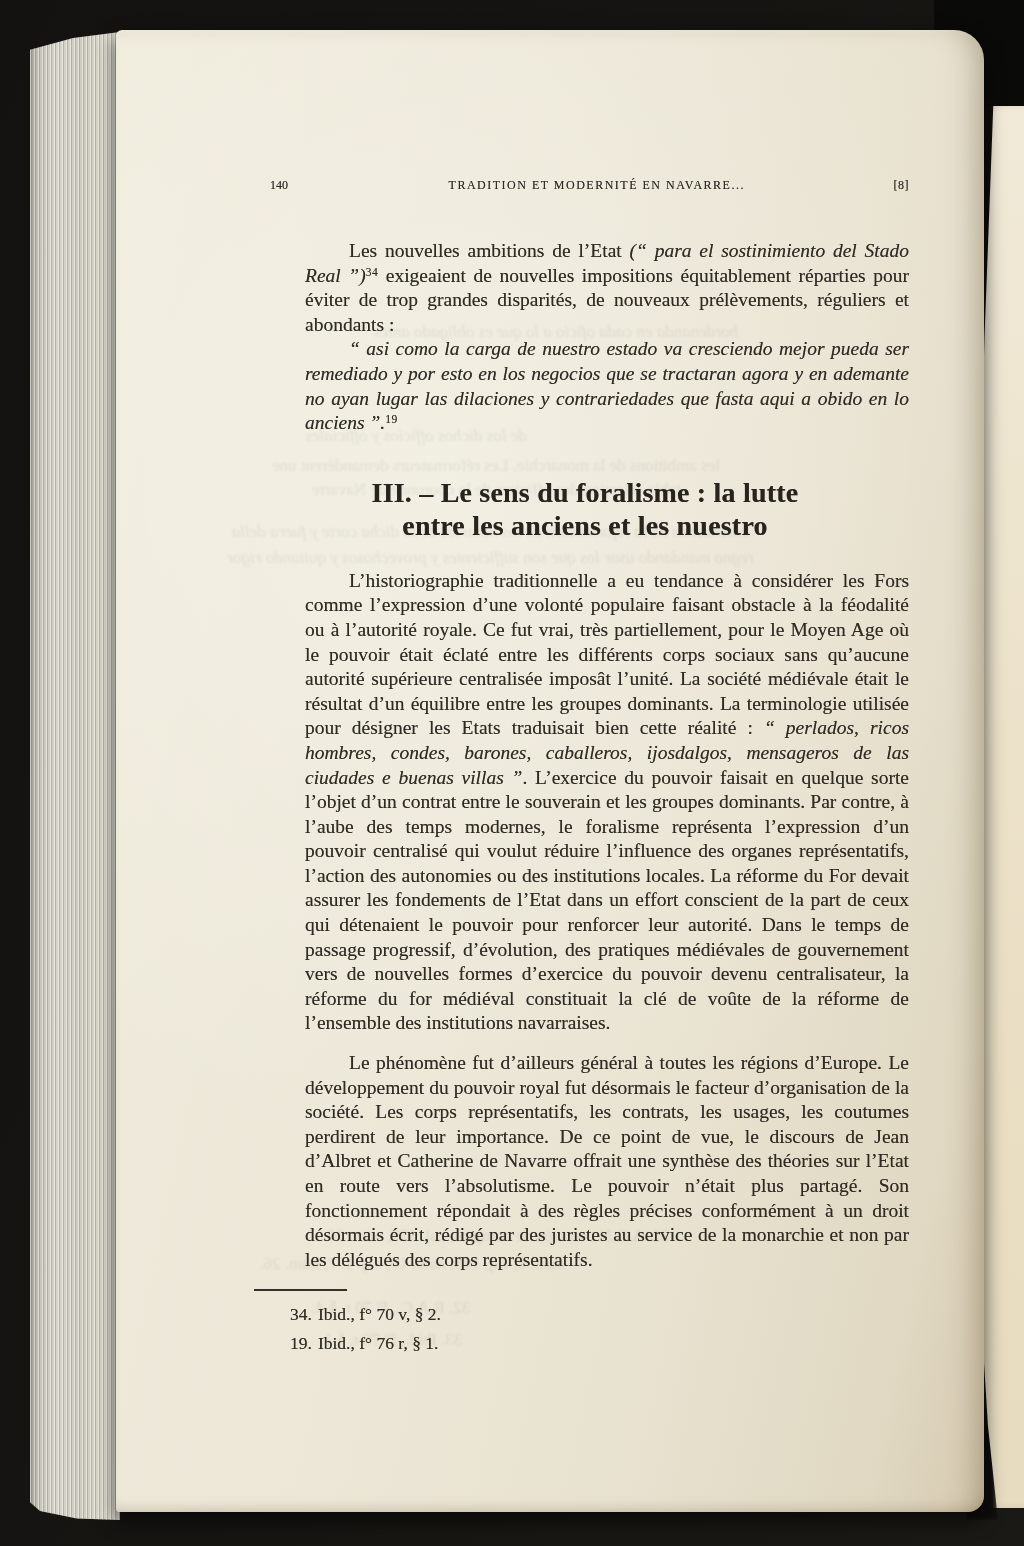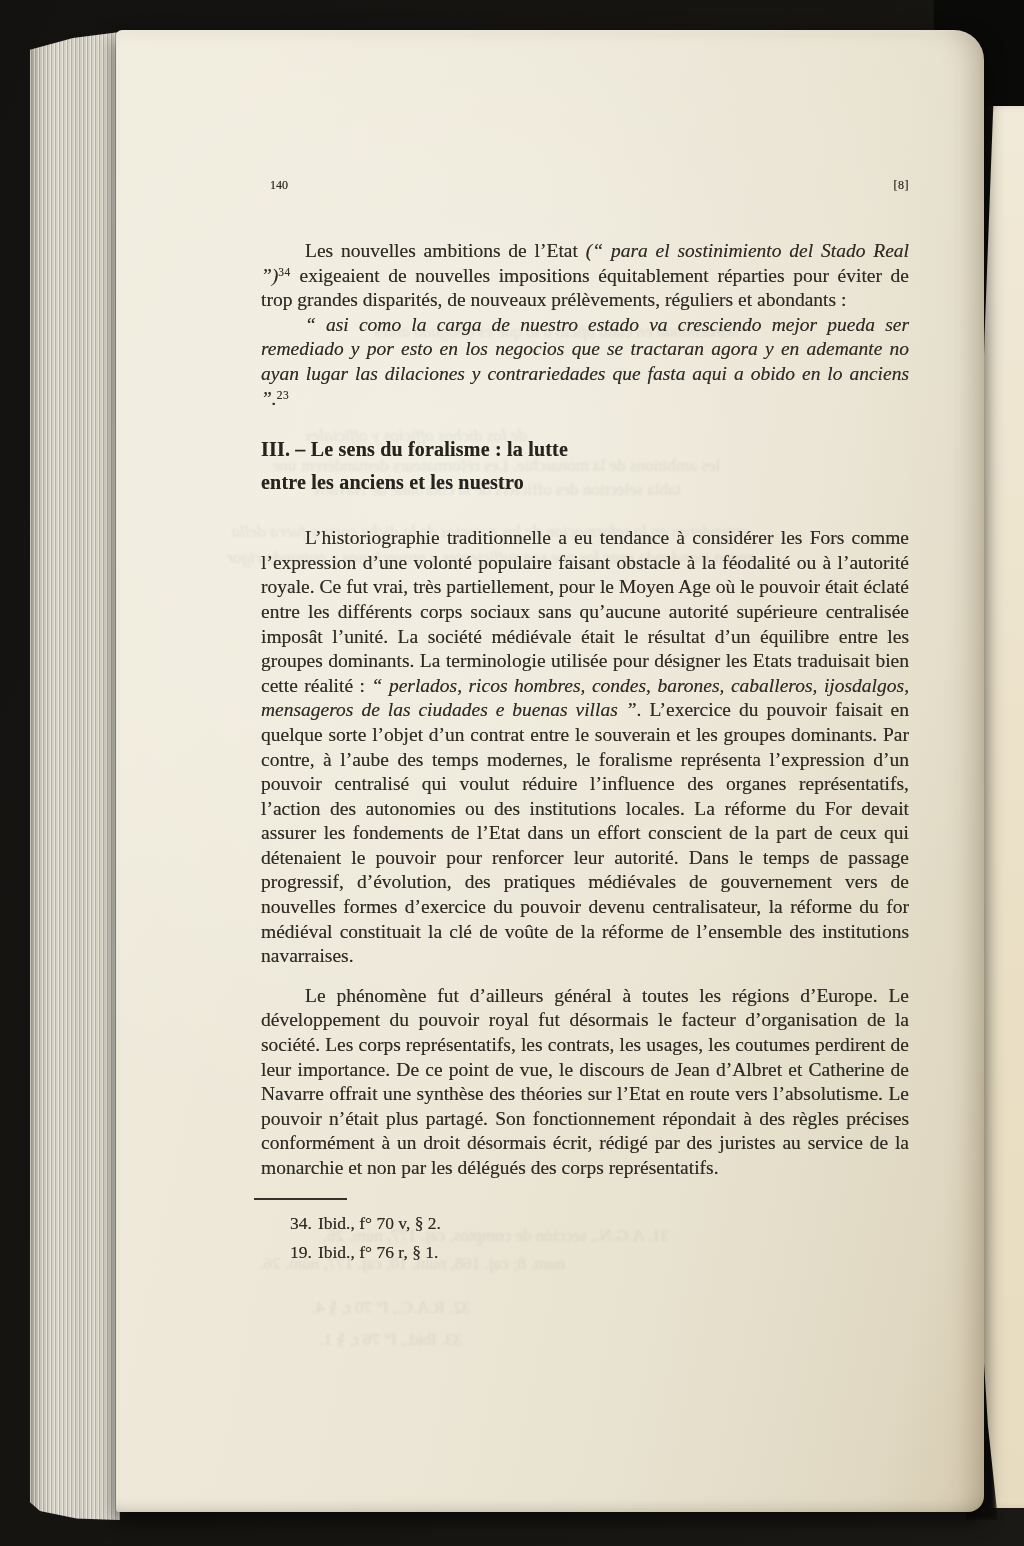--- a/index.html
+++ b/index.html
@@ -77,29 +77,29 @@
   }
   .running-head {
     display:flex; justify-content:space-between; align-items:baseline;
     font-size:12px;
   }
   .running-head .num { padding-left:9px; }
   .running-head .title { letter-spacing:1.5px; transform:translateX(6px); }
   .running-head .marker { letter-spacing:.5px; }
 
   .para { margin:0; text-align:justify; font-size:19.5px; line-height:24.6px; }
-  .indent { text-indent:44px; }
+  .indent { text-indent:44px;margin-left:44px; }
   .p1 { margin-top:46px; }
   .quote { font-style:italic; }
   .it { font-style:italic; }
   .sup { font-size:11.5px; vertical-align:6px; line-height:0; font-style:normal; letter-spacing:.5px; }
 
   .heading {
-    margin:22px 0 27px; text-align:left; font-weight:bold;
-    font-size:20px; line-height:33px; letter-spacing:.2px; color:#272420;
+    margin:40px 0 27px; text-align:center; font-weight:bold;
+    font-size:28px; line-height:33px; letter-spacing:.2px; color:#272420;
   }
   .heading span { display:block; }
 
   .p3 { margin-top:15px; }
 
   .footnotes { margin-top:17px; font-size:17.5px; }
   .fn-rule { width:93px; height:2px; background:#34312b; margin:0 0 13px -7px; }
   .fn { margin:0 0 8px 0; padding-left:29px; }
   .fn .fn-label { margin-right:6px;margin-top:38px; }
 </style>
@@ -125,26 +125,27 @@
       <div class="bleed-line b6">31. A.G.N., sección de comptos, caj. 177, núm. 26.</div>
       <div class="bleed-line b7">num. 8; caj. 168, num. 10; caj. 177, núm. 26.</div>
       <div class="bleed-line b8">32. R.A.C., f° 70 r, § 4.</div>
       <div class="bleed-line b9">33. Ibid., f° 76 r, § 1.</div>
     </div>
 
     <div class="page-inner">
 
       <div class="running-head">
         <span class="num">140</span>
+        <span class="title">TRADITION ET MODERNITÉ EN NAVARRE...</span>
         <span class="marker">[8]</span>
       </div>
 
       <p class="para indent p1"><span>Les nouvelles ambitions de l’Etat </span><span class="it">(“ para el sostinimiento del Stado Real ”)</span><span class="sup">34</span><span> exigeaient de nouvelles impositions équitablement réparties pour éviter de trop grandes disparités, de nouveaux prélèvements, réguliers et abondants :</span></p>
 
-      <p class="para indent quote"><span>“ asi como la carga de nuestro estado va cresciendo mejor pueda ser remediado y por esto en los negocios que se tractaran agora y en ademante no ayan lugar las dilaciones y contrariedades que fasta aqui a obido en lo anciens ”.</span><span class="sup">23</span></p>
+      <p class="para indent quote"><span>“ asi como la carga de nuestro estado va cresciendo mejor pueda ser remediado y por esto en los negocios que se tractaran agora y en ademante no ayan lugar las dilaciones y contrariedades que fasta aqui a obido en lo anciens ”.</span><span class="sup">19</span></p>
 
       <h2 class="heading">
         <span>III. – Le sens du foralisme : la lutte</span>
         <span>entre les anciens et les nuestro</span>
       </h2>
 
       <p class="para indent"><span>L’historiographie traditionnelle a eu tendance à considérer les Fors comme l’expression d’une volonté populaire faisant obstacle à la féodalité ou à l’autorité royale. Ce fut vrai, très partiellement, pour le Moyen Age où le pouvoir était éclaté entre les différents corps sociaux sans qu’aucune autorité supérieure centralisée imposât l’unité. La société médiévale était le résultat d’un équilibre entre les groupes dominants. La terminologie utilisée pour désigner les Etats traduisait bien cette réalité : </span><span class="it">“ perlados, ricos hombres, condes, barones, caballeros, ijosdalgos, mensageros de las ciudades e buenas villas ”</span><span>. L’exercice du pouvoir faisait en quelque sorte l’objet d’un contrat entre le souverain et les groupes dominants. Par contre, à l’aube des temps modernes, le foralisme représenta l’expression d’un pouvoir centralisé qui voulut réduire l’influence des organes représentatifs, l’action des autonomies ou des institutions locales. La réforme du For devait assurer les fondements de l’Etat dans un effort conscient de la part de ceux qui détenaient le pouvoir pour renforcer leur autorité. Dans le temps de passage progressif, d’évolution, des pratiques médiévales de gouvernement vers de nouvelles formes d’exercice du pouvoir devenu centralisateur, la réforme du for médiéval constituait la clé de voûte de la réforme de l’ensemble des institutions navarraises.</span></p>
 
       <p class="para indent p3"><span>Le phénomène fut d’ailleurs général à toutes les régions d’Europe. Le développement du pouvoir royal fut désormais le facteur d’organisation de la société. Les corps représentatifs, les contrats, les usages, les coutumes perdirent de leur importance. De ce point de vue, le discours de Jean d’Albret et Catherine de Navarre offrait une synthèse des théories sur l’Etat en route vers l’absolutisme. Le pouvoir n’était plus partagé. Son fonctionnement répondait à des règles précises conformément à un droit désormais écrit, rédigé par des juristes au service de la monarchie et non par les délégués des corps représentatifs.</span></p>
 

